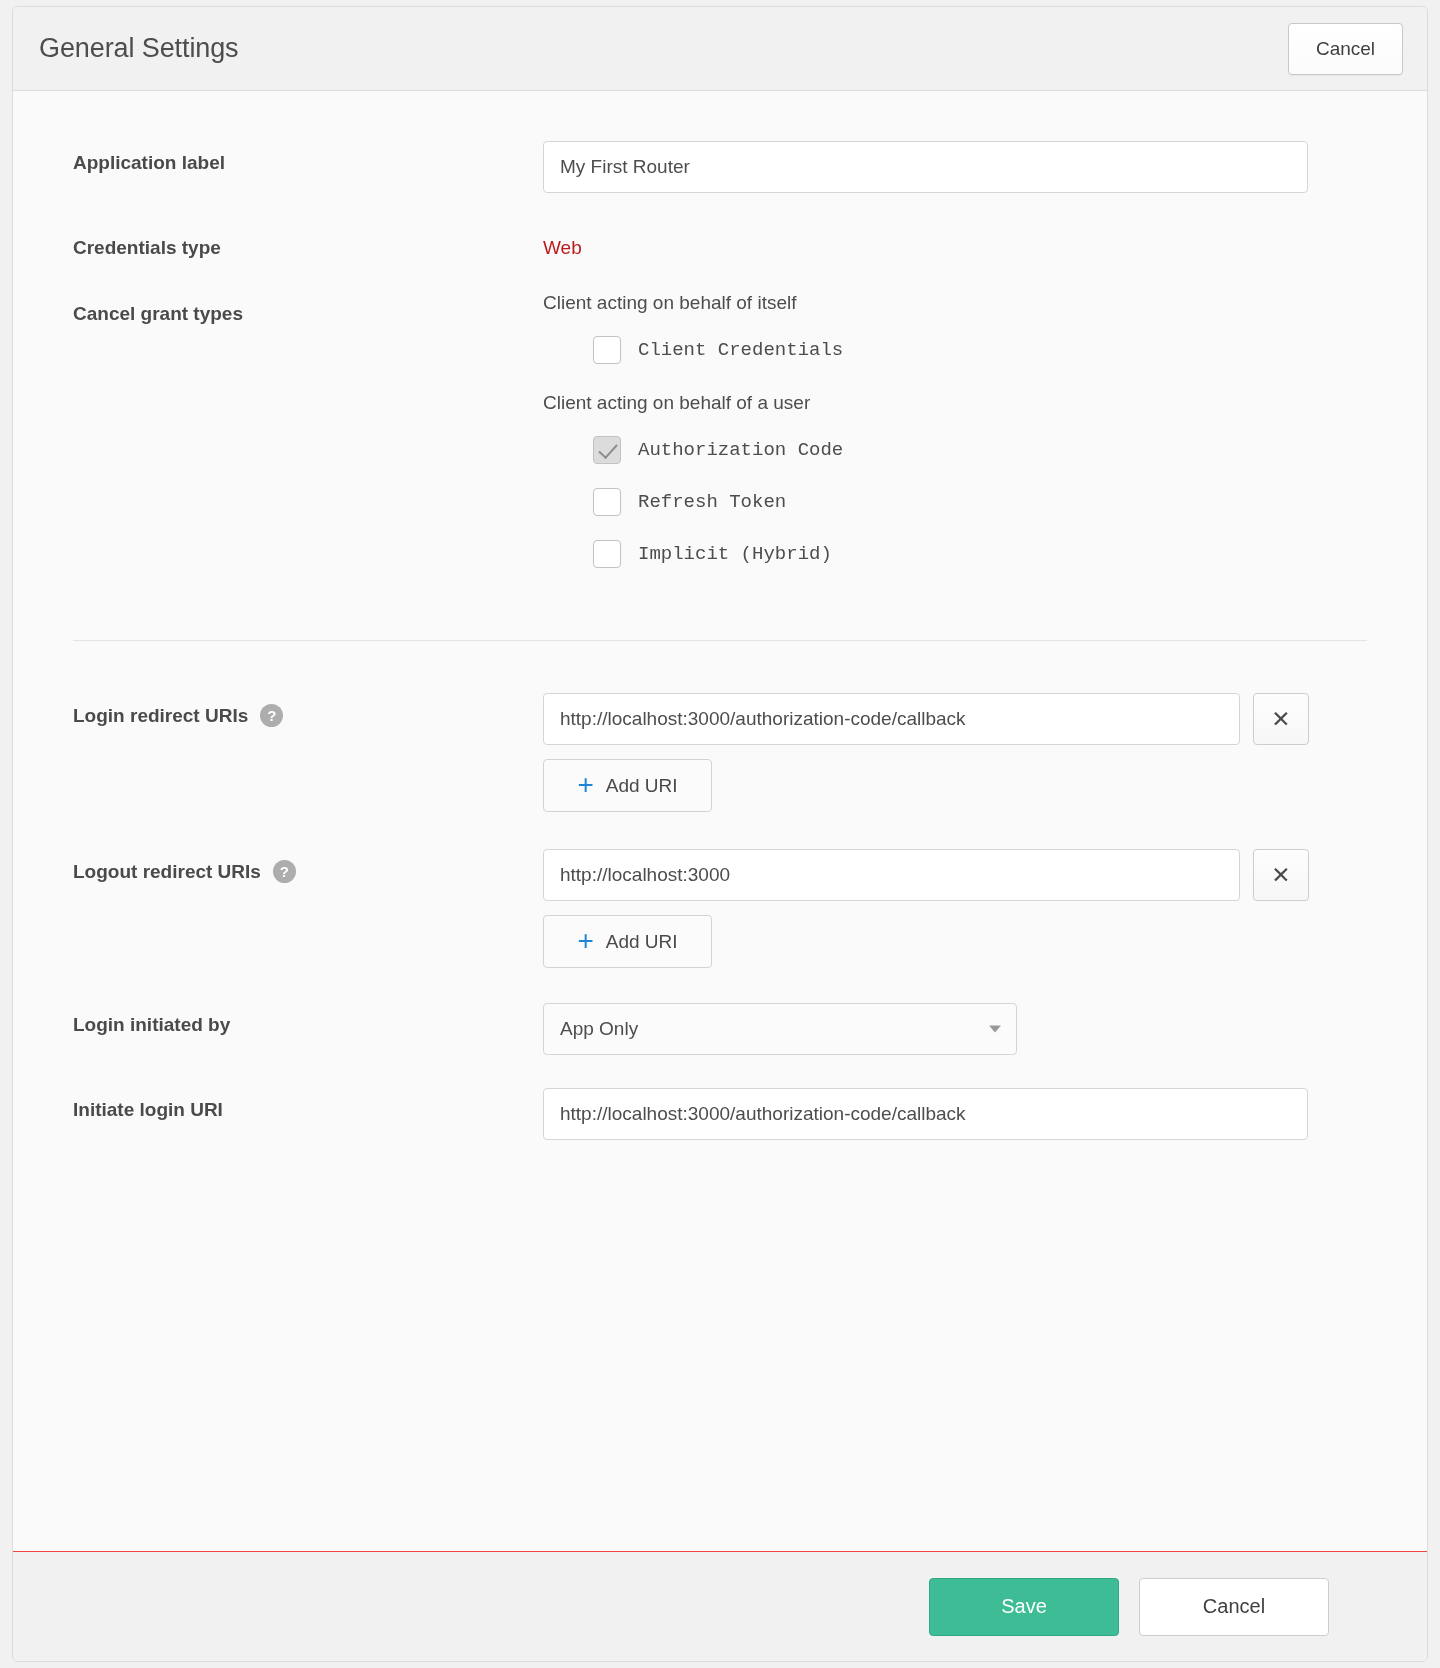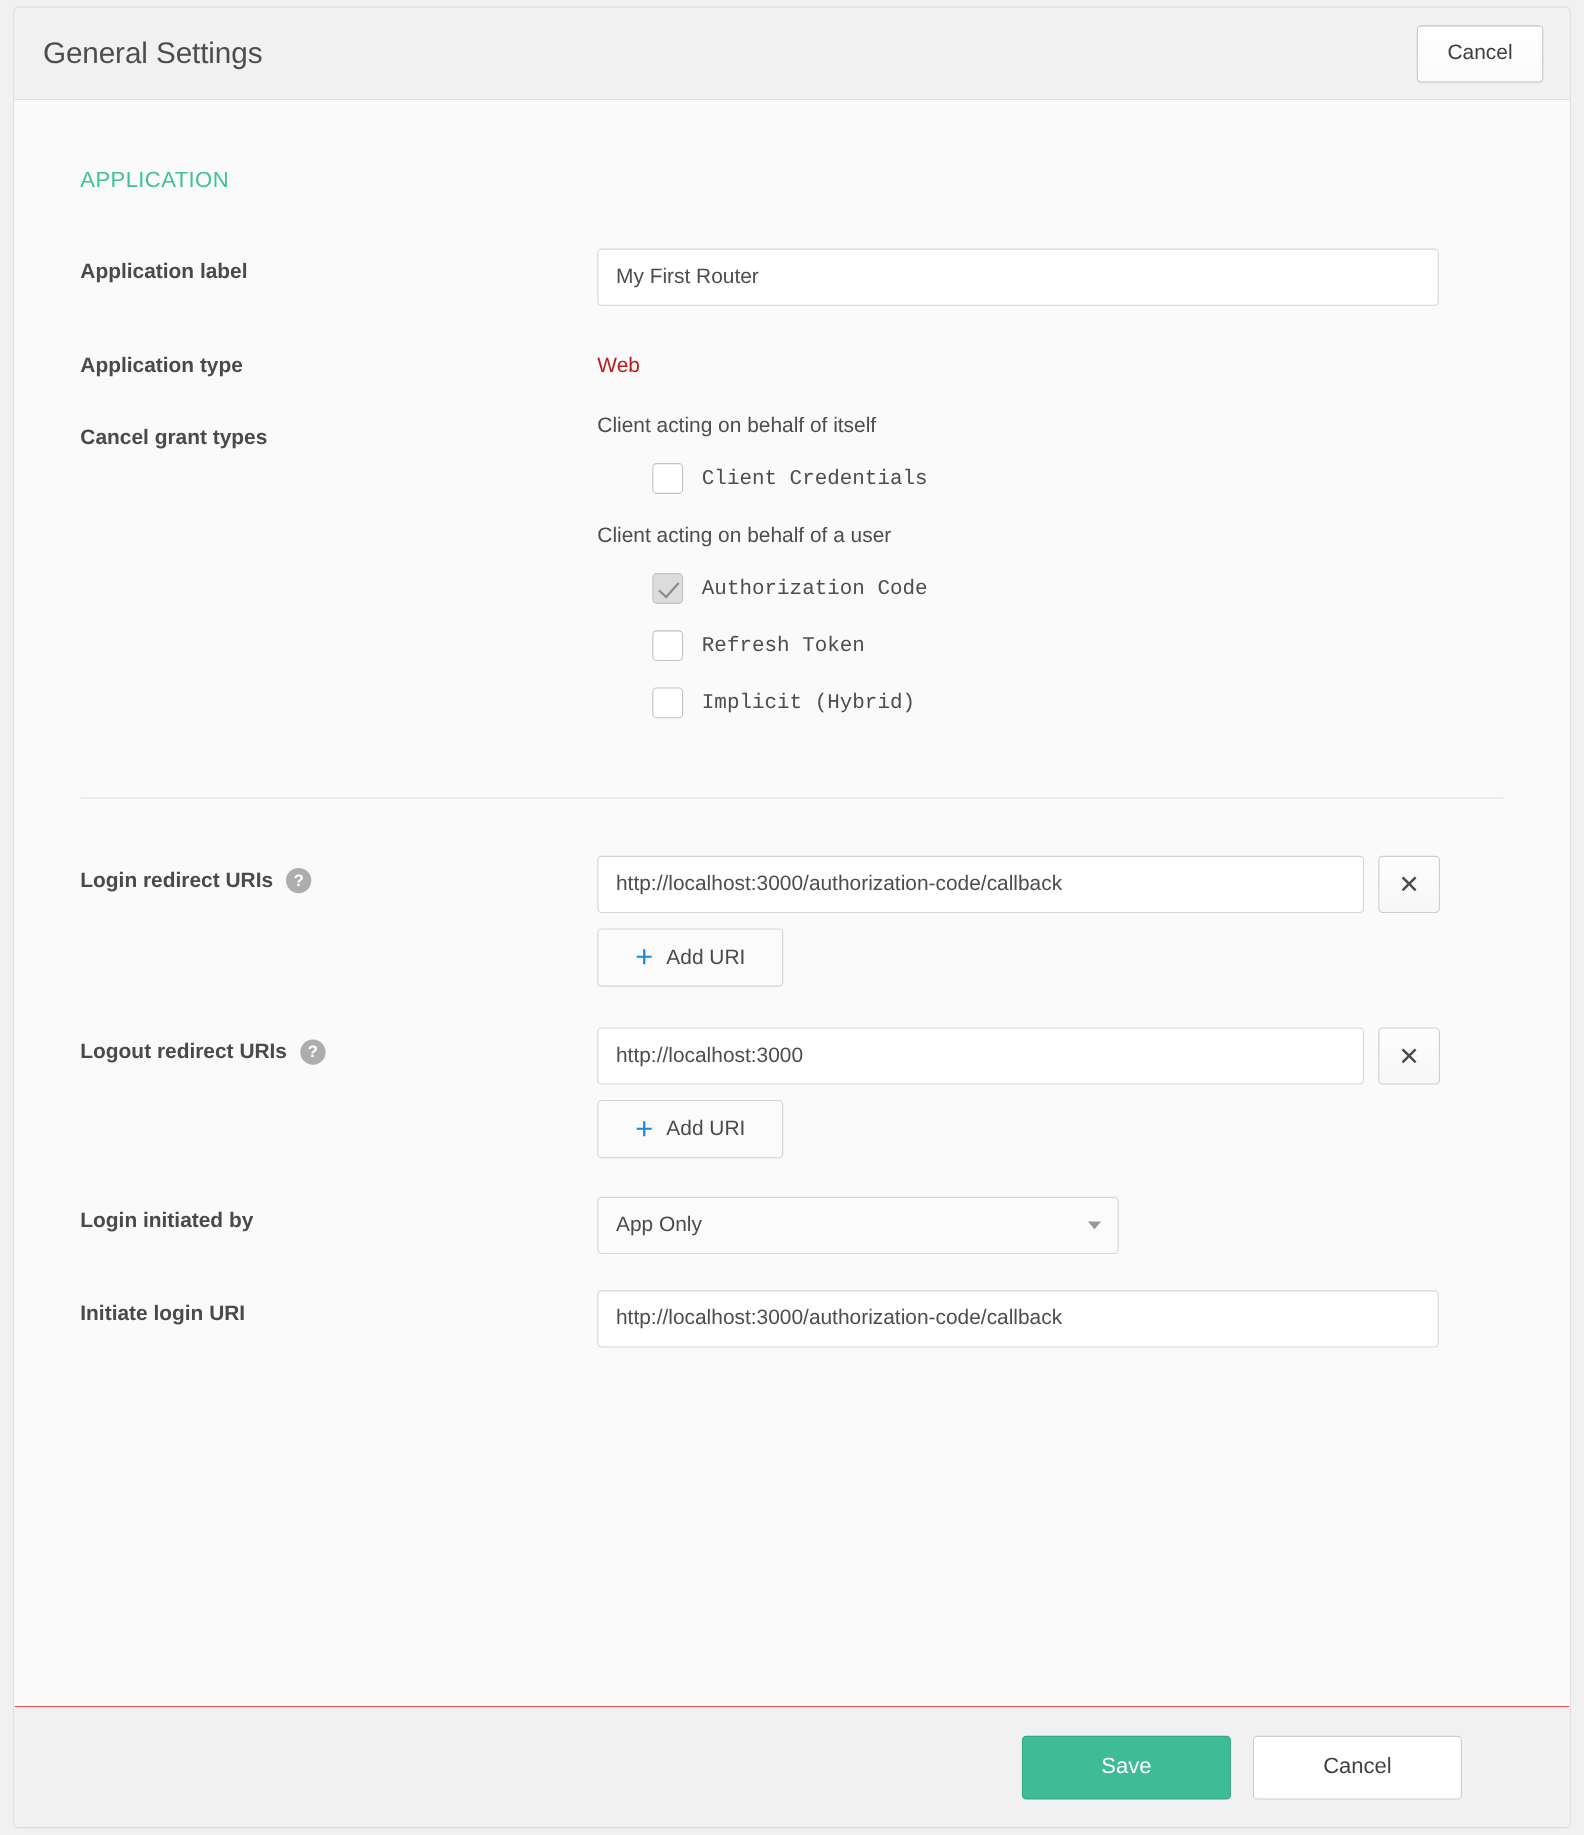--- a/index.html
+++ b/index.html
@@ -339,31 +339,30 @@
 
 <div class="panel">
 
   <div class="panel-header">
     <div class="panel-title">General Settings</div>
     <button class="btn btn-header-cancel">Cancel</button>
   </div>
 
   <div class="panel-body">
 
-    <div class="section-title" id="app-section-title">APPLICATION</div>
 
     <div class="field-row" style="margin-top:50px;">
       <div class="field-label">Application label</div>
       <div class="field-control">
         <input class="text-input" type="text" value="My First Router" style="">
       </div>
     </div>
 
     <div class="field-row" style="margin-top:33px;">
-      <div class="field-label">Application type</div>
+      <div class="field-label">Credentials type</div>
       <div class="field-control">
         <div class="static-value">Web</div>
       </div>
     </div>
 
     <div class="field-row" style="margin-top:33px;">
       <div class="field-label">Cancel grant types</div>
       <div class="field-control">
 
         <div class="grant-group-label">Client acting on behalf of itself</div>

